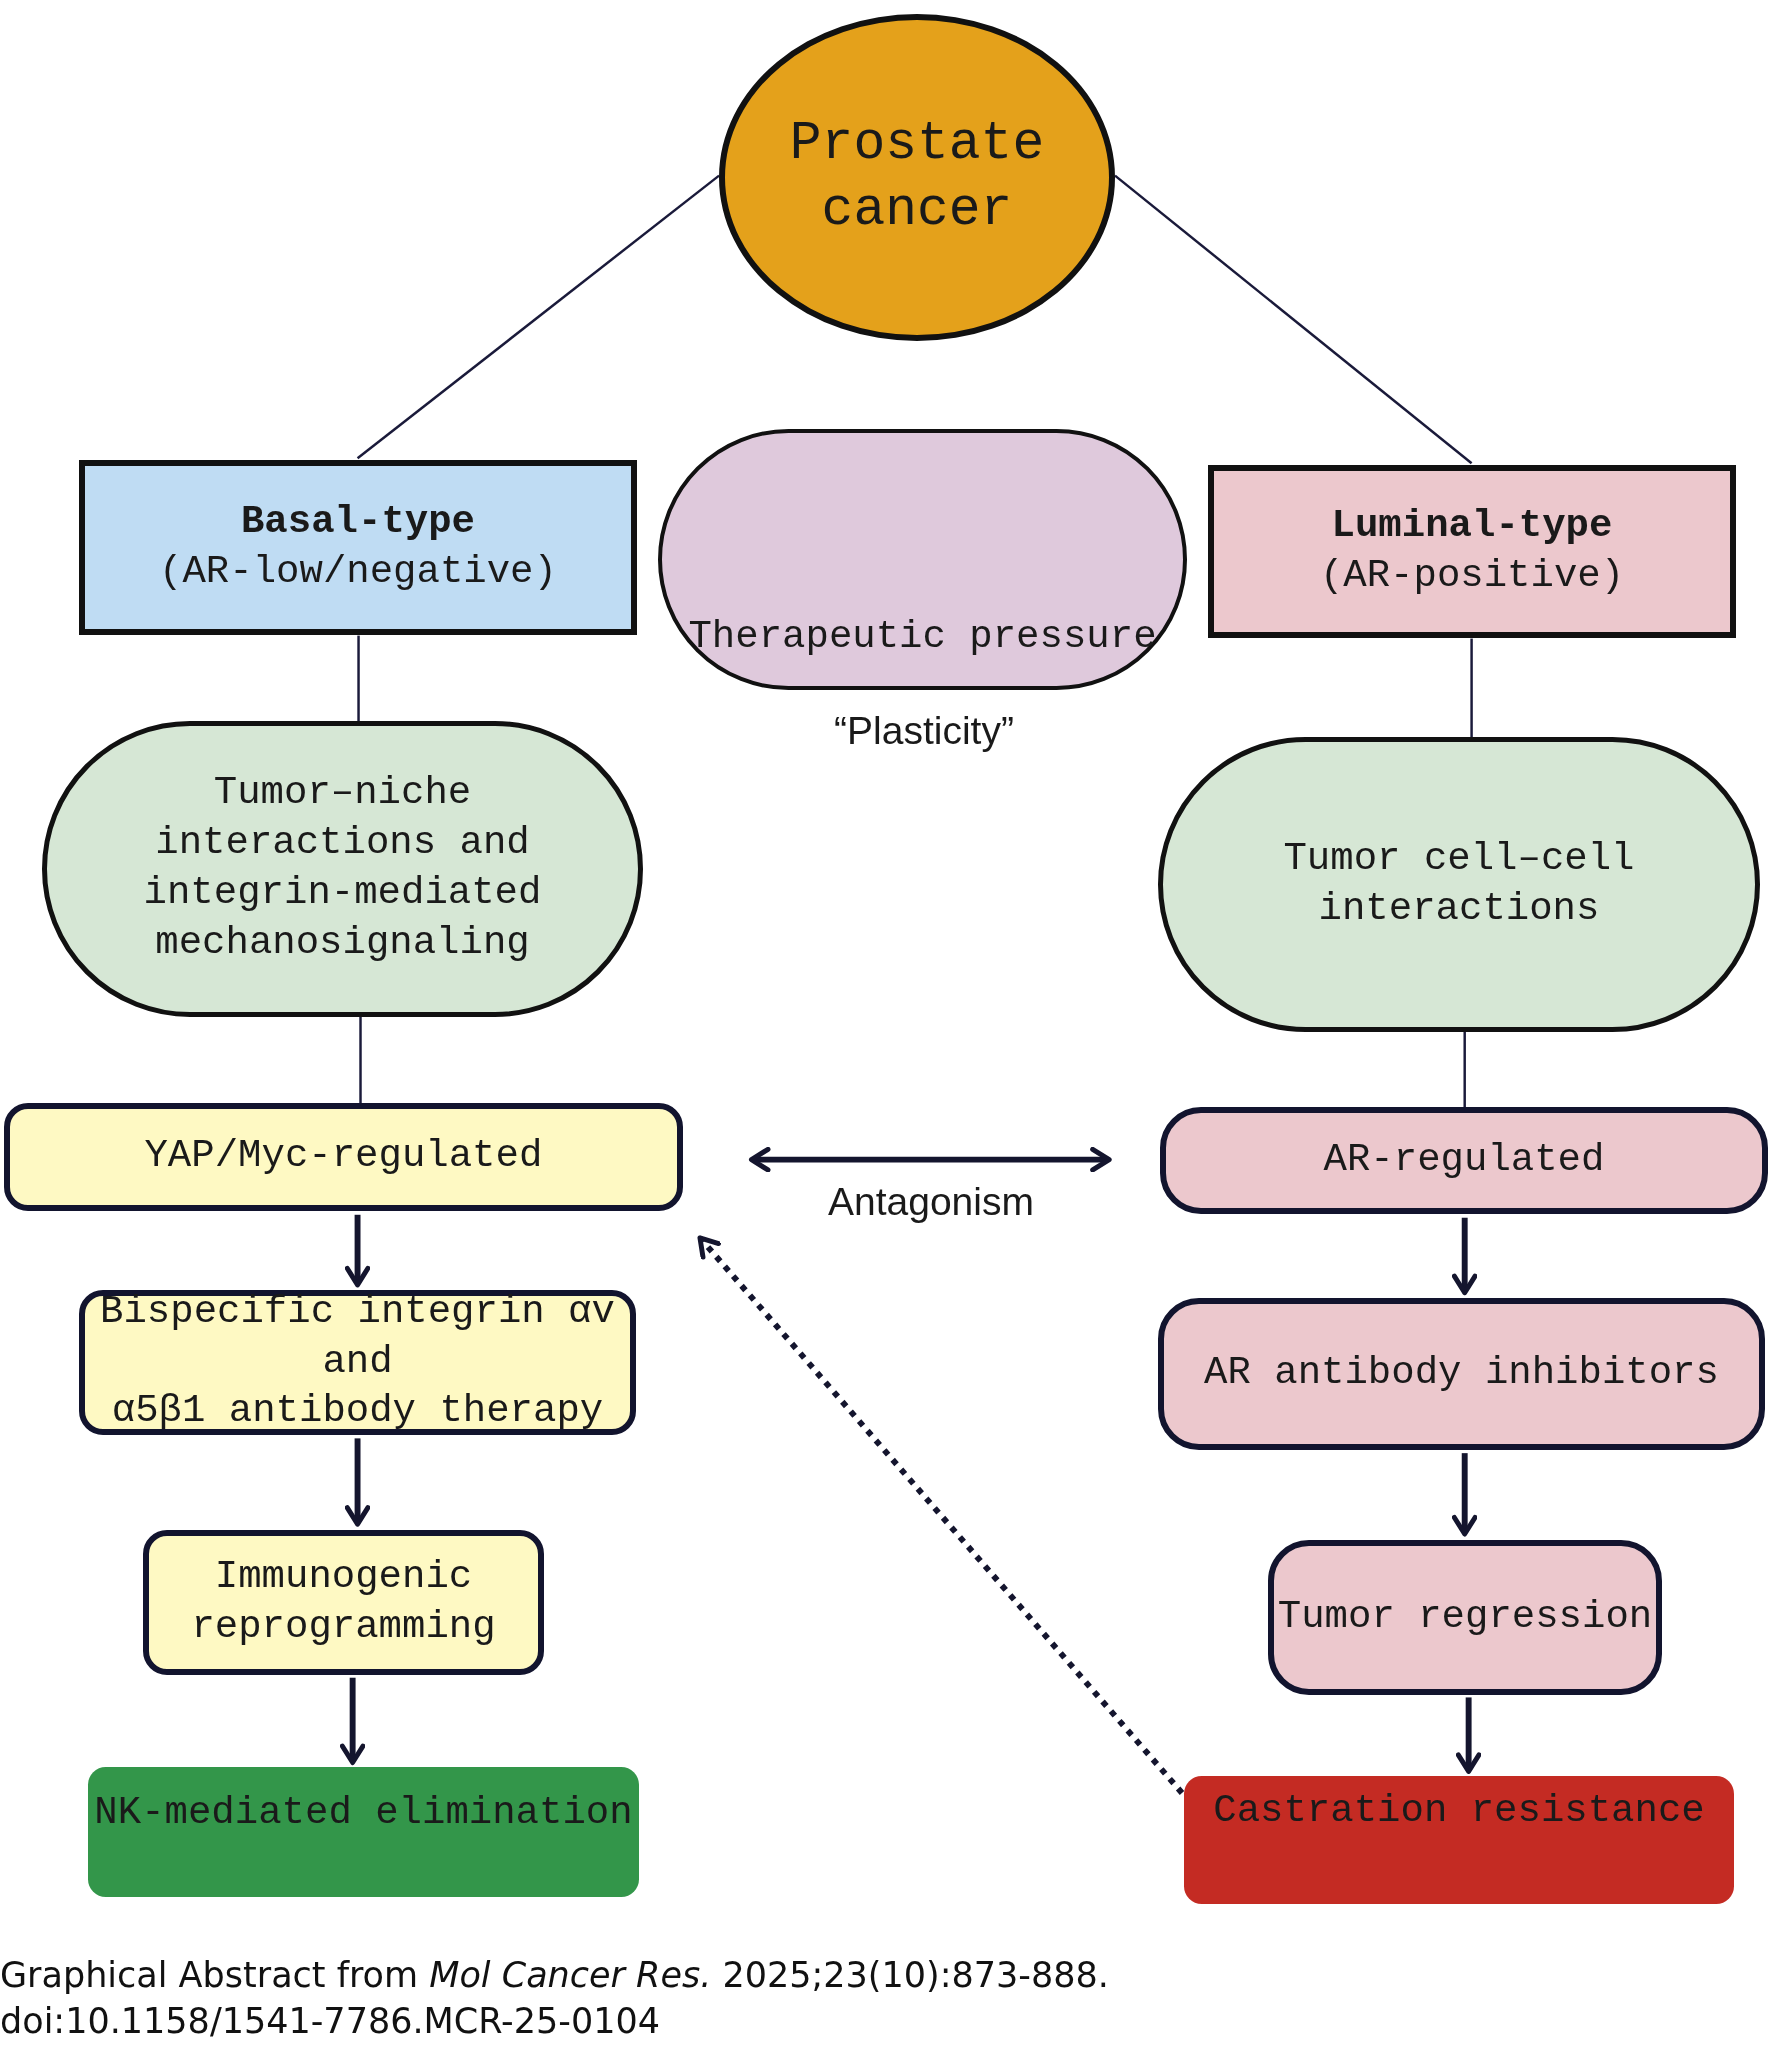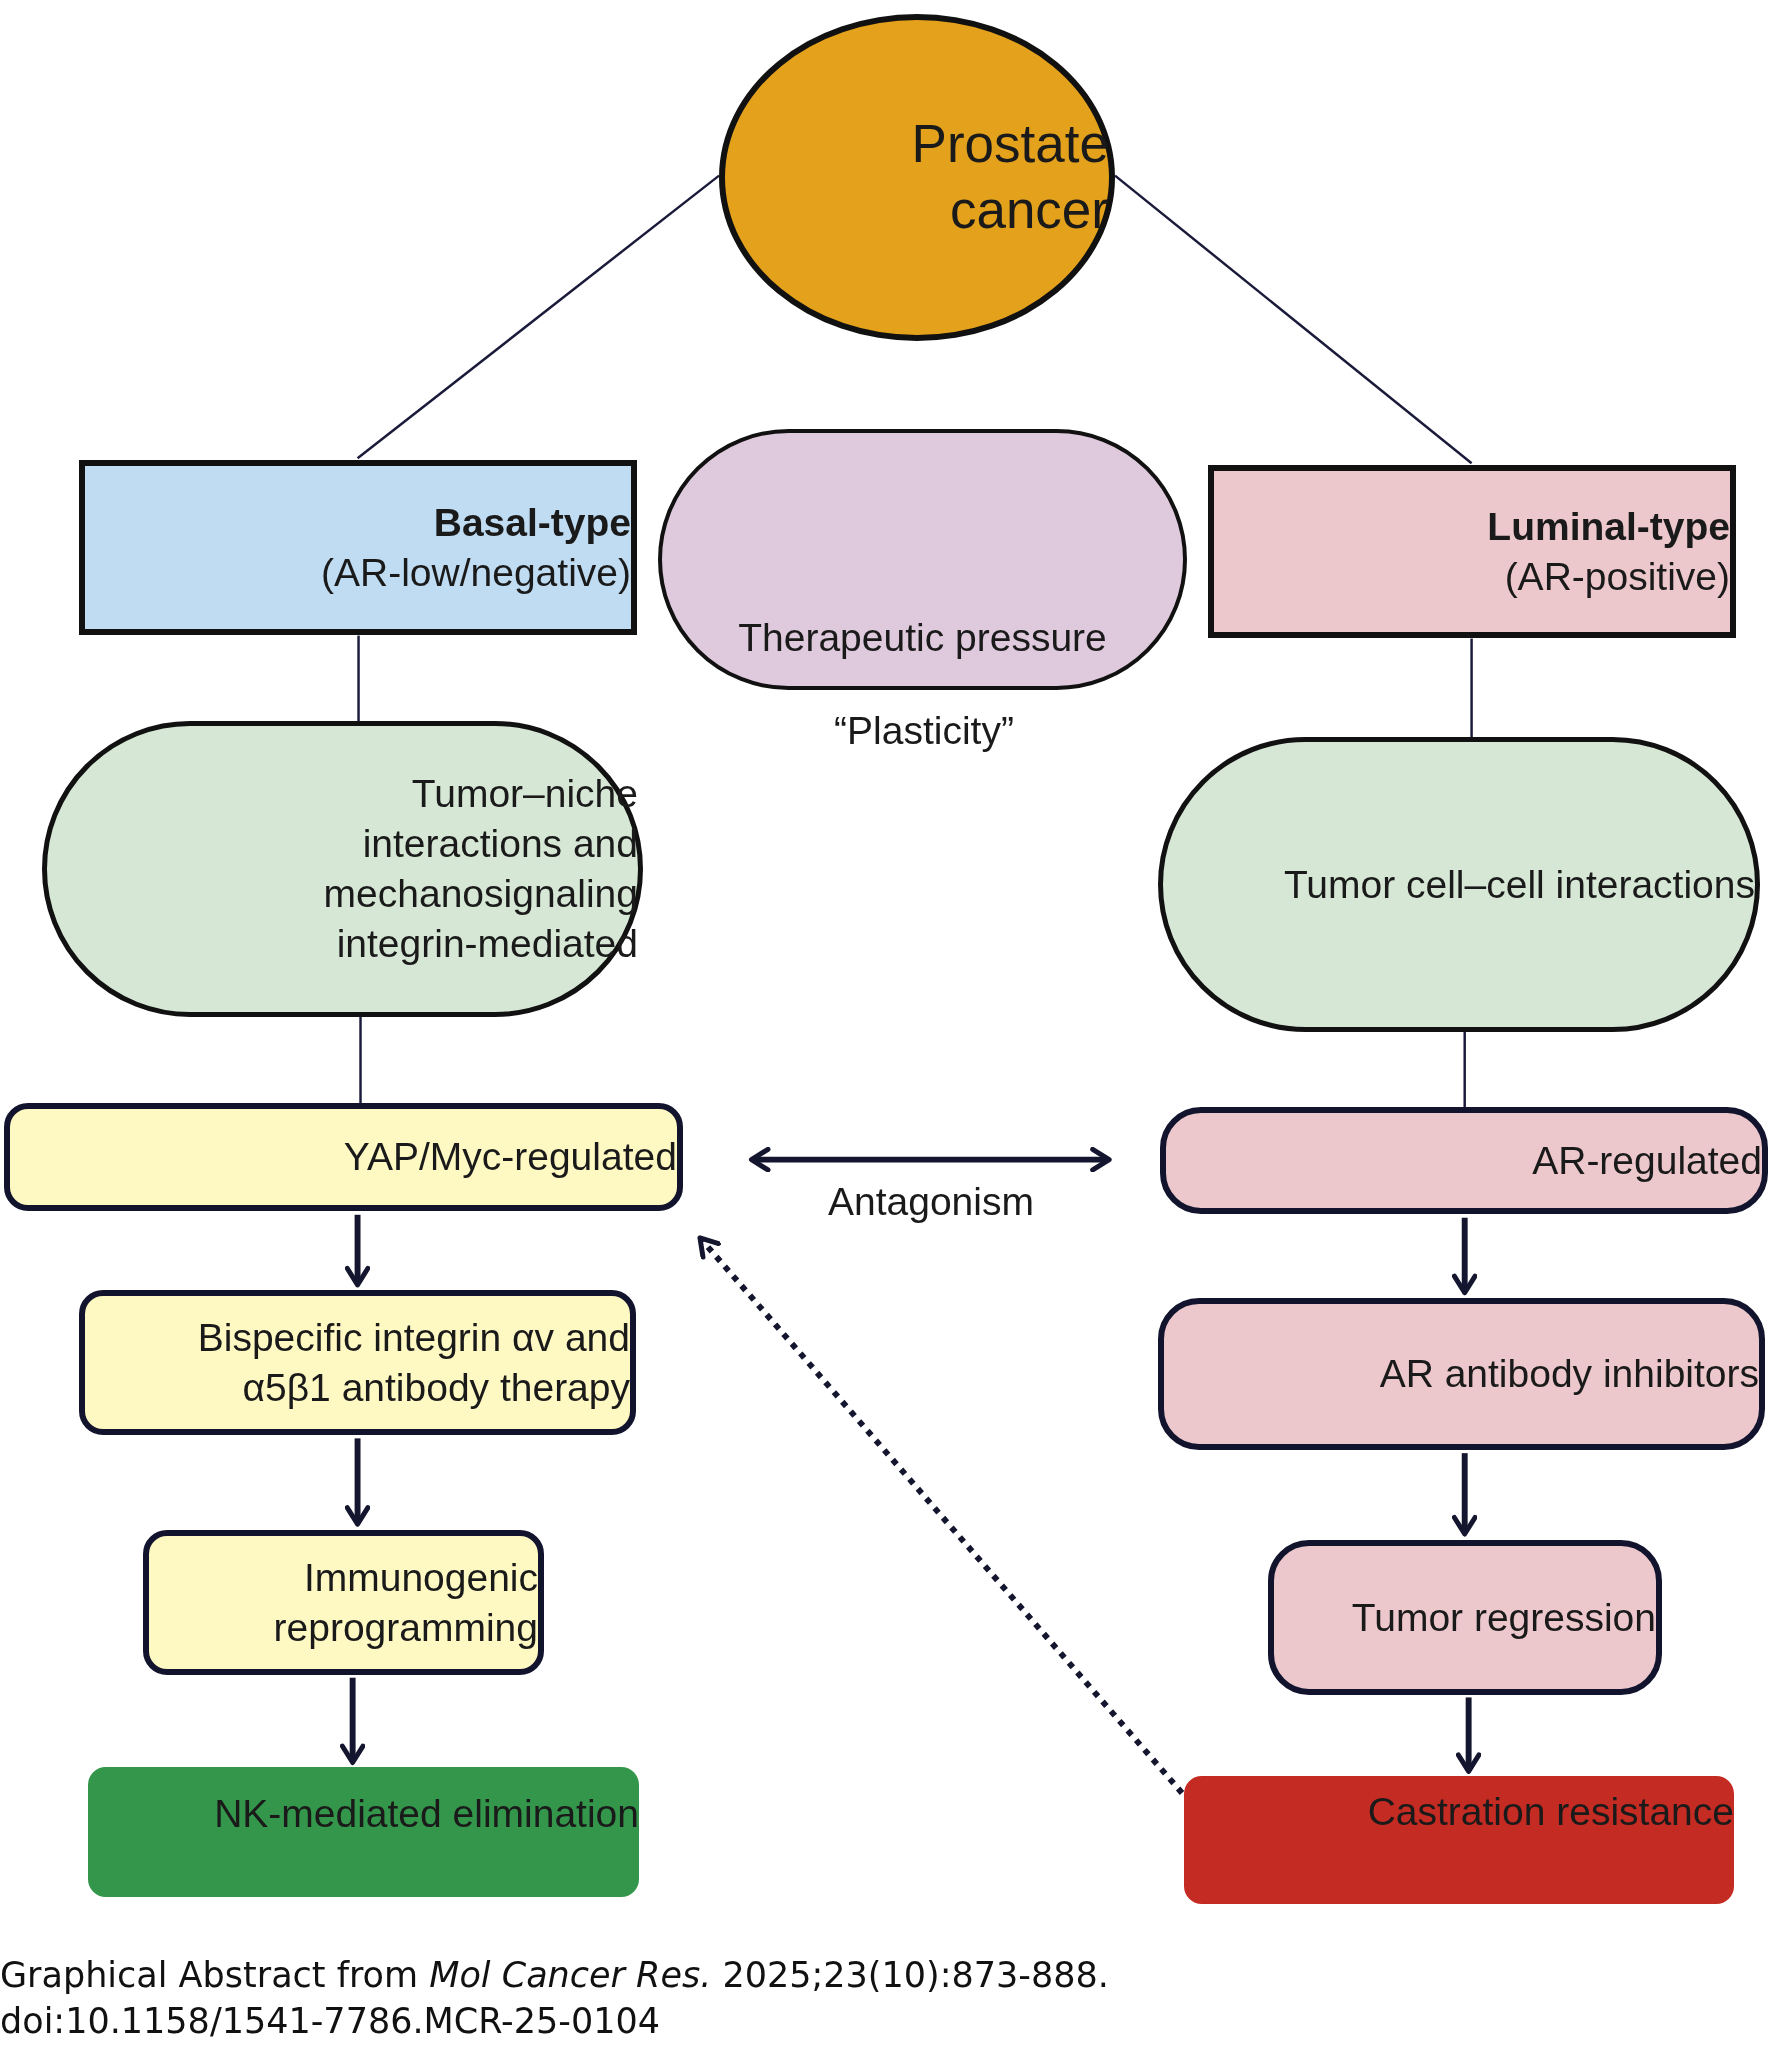--- a/index.html
+++ b/index.html
@@ -1,20 +1,20 @@
 <!DOCTYPE html>
 <html><head>
 <meta charset="utf-8">
 <style>
   html, body { margin:0; padding:0; background:#ffffff; }
   body { width:1773px; height:2072px; position:relative; overflow:hidden;
          font-family:"Liberation Sans", sans-serif; color:#1a1a1a; }
   svg#links { position:absolute; left:0; top:0; width:1773px; height:2072px; pointer-events:none; }
   .node { position:absolute; box-sizing:border-box; display:flex; flex-direction:column;
-          align-items:flex-end; justify-content:center; text-align:center; line-height:1.28; }
+          align-items:center; justify-content:center; text-align:center; line-height:1.28;font-family:Liberation Mono, monospace; }
   .t { display:block; }
   .ellipse { left:719px; top:13.8px; width:396px; height:327px; border-radius:50%;
              background:#e4a11b; border:6.9px solid #111; font-size:53px; line-height:1.25; }
   .rect { border:6.9px solid #111; font-size:39px; }
   .rect .bold { font-weight:bold; }
   .basal { left:79px; top:460px; width:558px; height:175px; background:#bfdcf3; }
   .luminal { left:1208px; top:465px; width:528px; height:173px; background:#ecc8cd; }
   .plastic { left:658px; top:429px; width:529px; height:261px; border-radius:131px;
              background:#dfc9dc; border:4.9px solid #111; font-size:39px; }
   .plastic .top { position:absolute; top:46px; width:100%; }
@@ -89,22 +89,22 @@
 <div class="plasticity-label">“Plasticity”</div>
 
 <div class="node rect luminal">
   <span class="t bold">Luminal-type</span>
   <span class="t">(AR-positive)</span>
 </div>
 
 <div class="node greenpill niche">
   <span class="t">Tumor–niche</span>
   <span class="t">interactions and</span>
+  <span class="t">integrin-mediated</span>
   <span class="t">mechanosignaling</span>
-  <span class="t">integrin-mediated</span>
 </div>
 
 <div class="node greenpill cellcell">
   <span class="t">Tumor cell–cell interactions</span>
 </div>
 
 <div class="node bluebox yap">
   <span class="t">YAP/Myc-regulated</span>
 </div>
 

